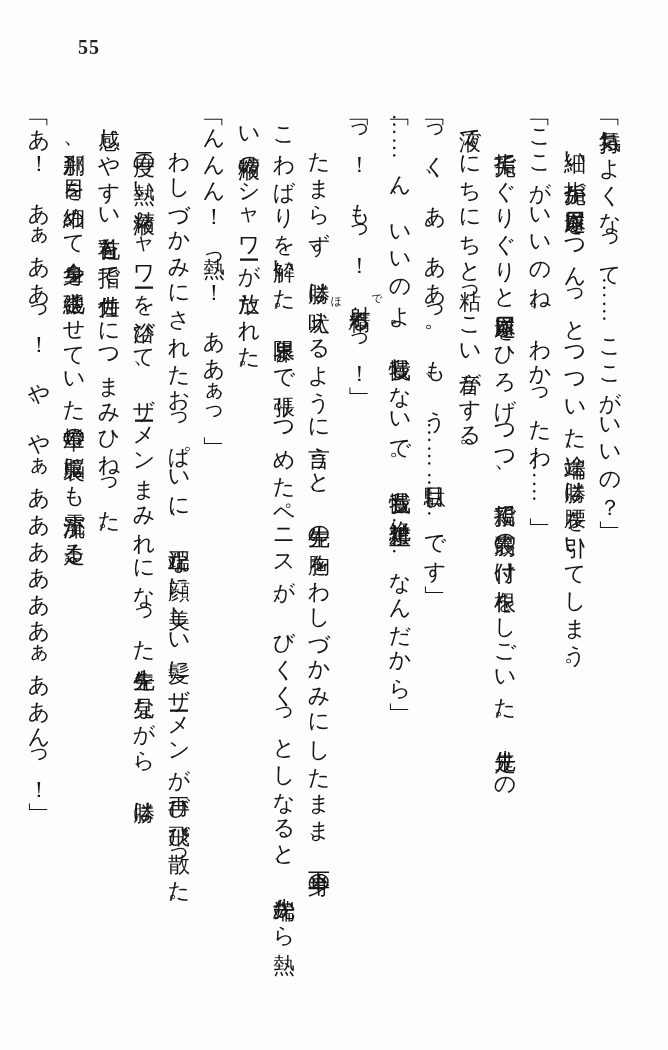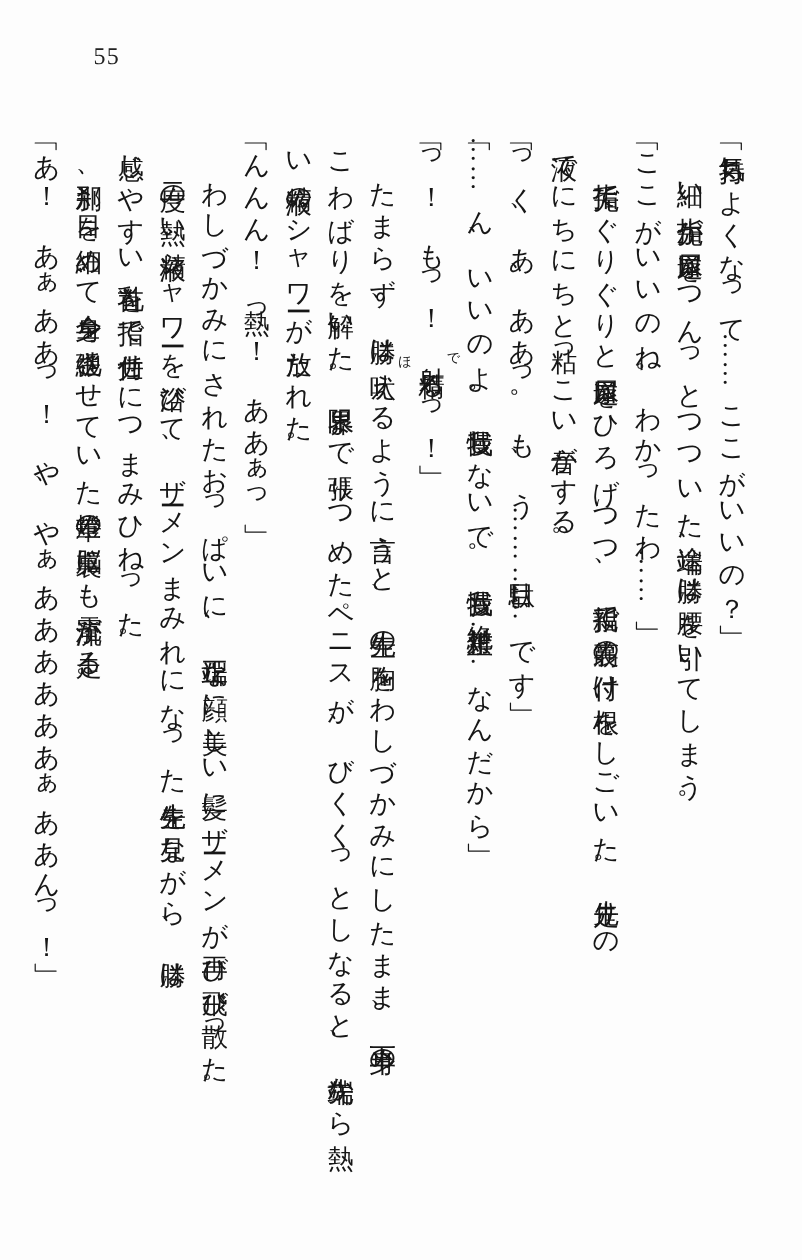--- a/index.html
+++ b/index.html
@@ -15,20 +15,21 @@
       position: relative;
       overflow: hidden;
     }
     .page-number {
       position: absolute;
       top: 36px;
       left: 78px;
       font-size: 20px;
       letter-spacing: 1px;
       color: #222222;
+      font-weight: bold;
     }
     .text-block {
       position: absolute;
       top: 112px;
       right: 40px;
       height: 922px;
       writing-mode: vertical-rl;
       text-orientation: mixed;
       font-size: 22px;
       letter-spacing: 1.5px;

